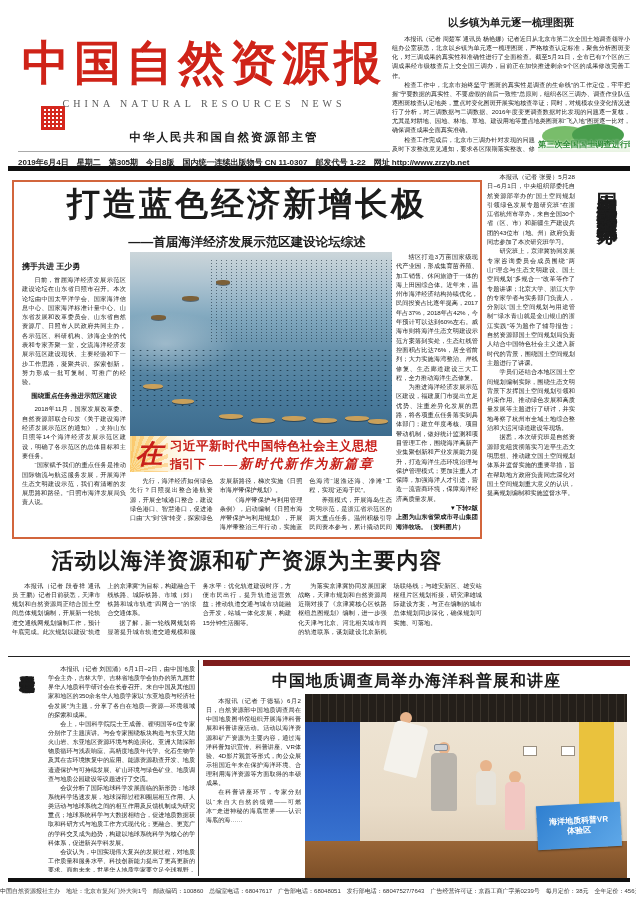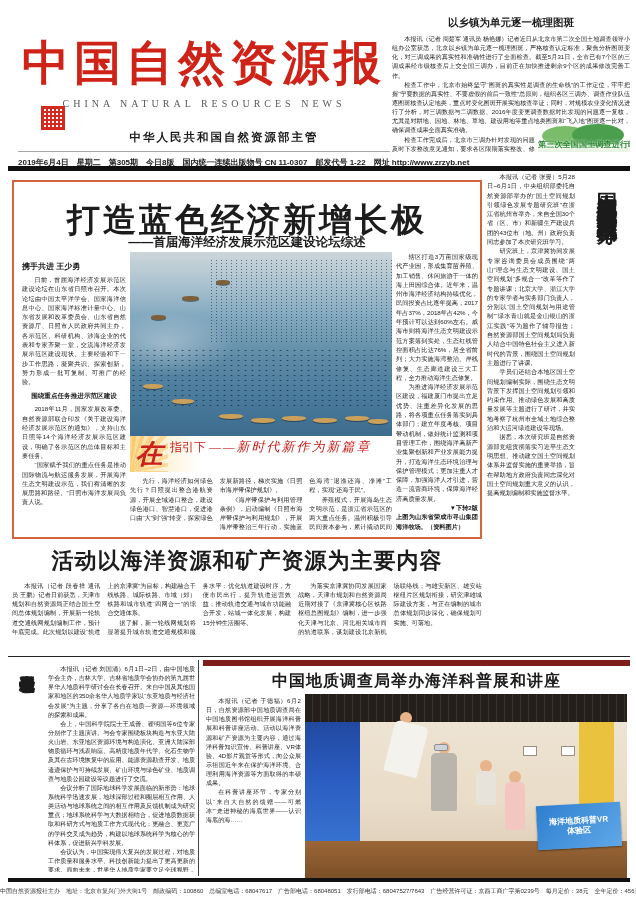--- a/index.html
+++ b/index.html
@@ -38,21 +38,21 @@
   .bj-hill1 { left:4px; top:2px; width:46px; height:20px; background:#79bd6b; }
   .bj-hill2 { left:34px; top:0; width:52px; height:22px; background:#4a9e4e; }
   .bj-logo-text { position:absolute; left:0; bottom:1px; width:100%; text-align:center;
         color:#2f8a36; font-weight:bold; font-size:8.2px; white-space:nowrap; text-shadow:0 0 2px #fff; }
 
   .black-bar { position:absolute; left:8px; top:166px; width:622px; height:5px; background:#111; }
 
   
   .feat { position:absolute; left:12px; top:180px; width:470px; height:359px;
         border:2px solid #d2653c; background:#fff; }
-  .feat-head { position:absolute; left:0; top:16px; width:100%; text-align:center;
+  .feat-head { position:absolute; left:0; top:0; width:100%; text-align:center;
         font-weight:bold; font-size:33px; letter-spacing:3px; white-space:nowrap; }
   .feat-sub { position:absolute; left:0; top:52px; width:100%; text-align:center;
         font-weight:bold; font-size:12.5px; }
   .feat-byline { position:absolute; left:8px; top:79px; font-size:8px; font-weight:bold; }
   .feat-colL { position:absolute; left:8px; top:93px; width:104px; height:256px;
         font-size:6.2px; line-height:1.5; text-align:justify; overflow:hidden; }
   .feat-colL p, .feat-colM p, .feat-colR p, .hz-col p, .tj-body p, .ws-body p, .gs-col p { text-indent:2em; }
   .crosshead { font-weight:bold; text-align:center; text-indent:0 !important; margin:4px 0; font-size:6.6px; }
 
   .sea { position:absolute; left:116px; top:70px; width:262px; height:184px; overflow:hidden;
@@ -70,21 +70,21 @@
         box-shadow:0 1px 0 rgba(20,30,40,.5); }
   .boat.b-dark { background:#7c6038; }
 
   .banner { position:absolute; left:116px; top:254px; width:262px; height:36px; display:flex;
         background:linear-gradient(90deg,#f9d98d 0,#fdf2d8 34px,#ffffff 70px); overflow:hidden; }
   .banner-char { width:38px; font-family:"Liberation Serif", serif; font-weight:bold; font-style:italic;
         color:#c8201a; font-size:27px; line-height:36px; text-align:center;
         background:repeating-conic-gradient(from -20deg at 0% 100%, rgba(255,170,40,.35) 0 6deg, transparent 6deg 12deg); }
   .banner-lines { flex:1; padding:2px 2px 0 2px; }
   .bl1 { color:#c8201a; font-weight:bold; font-size:12.5px; white-space:nowrap; letter-spacing:.5px; }
-  .bl2 { color:#c8201a; font-weight:normal; font-size:12px; white-space:nowrap; }
+  .bl2 { color:#c8201a; font-weight:bold; font-size:12px; white-space:nowrap; }
   .bl2 .script { font-family:"Liberation Serif", serif; font-style:italic; font-size:13px; letter-spacing:2px; }
 
   .feat-colM { position:absolute; left:116px; top:294px; width:262px; height:56px;
         font-size:6.2px; line-height:1.5; text-align:justify; overflow:hidden;
         column-count:3; column-gap:7px; }
   .feat-colR { position:absolute; left:382px; top:70px; width:82px; height:281px;
         font-size:6.2px; line-height:1.5; text-align:justify; overflow:hidden; }
   .turn { text-align:right; font-weight:bold; color:#111; text-indent:0 !important; }
   .caption { font-weight:bold; text-indent:0 !important; }
 
@@ -205,20 +205,21 @@
       <div class="boat" style="left:46%;top:90%;width:24px;"></div>
       <div class="boat" style="left:58%;top:89%;width:24px;"></div>
       <div class="boat" style="left:70%;top:90%;width:24px;"></div>
       <div class="boat" style="left:82%;top:89%;width:24px;"></div>
       <div class="boat" style="left:91%;top:91%;width:20px;"></div>
     </div>
 
     <div class="banner">
       <div class="banner-char">在</div>
       <div class="banner-lines">
+        <div class="bl1">习近平新时代中国特色社会主义思想</div>
         <div class="bl2"><span>指引下 </span><span class="script">——新时代新作为新篇章</span></div>
       </div>
     </div>
 
     <div class="feat-colM">
       <p>先行，海洋经济如何绿色先行？日照提出整合港航资源，开展全域港口整合，建设绿色港口、智慧港口，促进港口由“大”到“强”转变，探索绿色发展新路径，梯次实施《日照市海岸带保护规划》。</p>
       <p>《海岸带保护与利用管理条例》，启动编制《日照市海岸带保护与利用规划》，开展海岸带整治三年行动，实施蓝色海湾“退渔还海、净滩”工程，实现“还海于民”。</p>
       <p>养殖模式，开展海岛生态文明示范，是浙江省示范区的两大重点任务。温州积极引导民间资本参与，累计撬动民间投资130多亿元，计划引进民资30多亿元。</p>
     </div>
 

